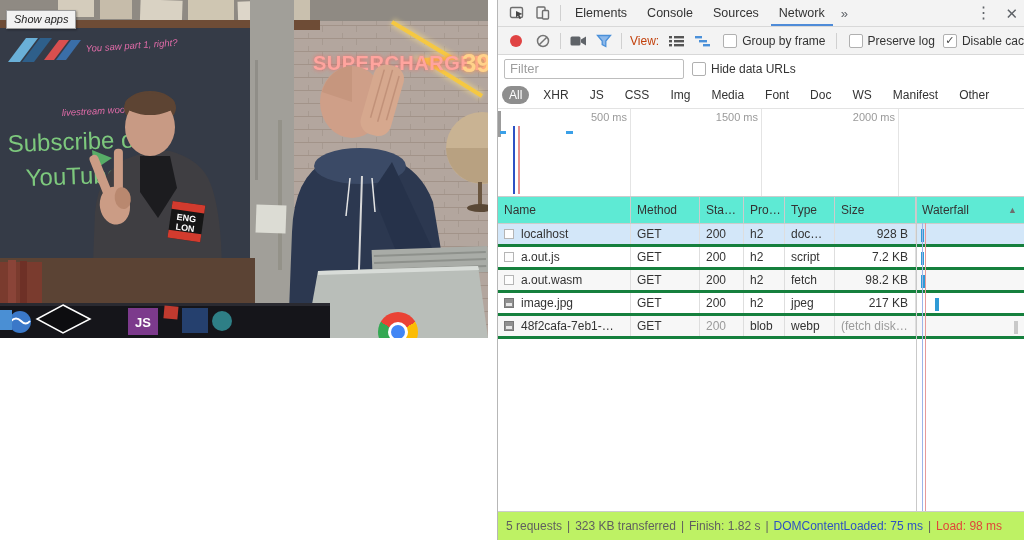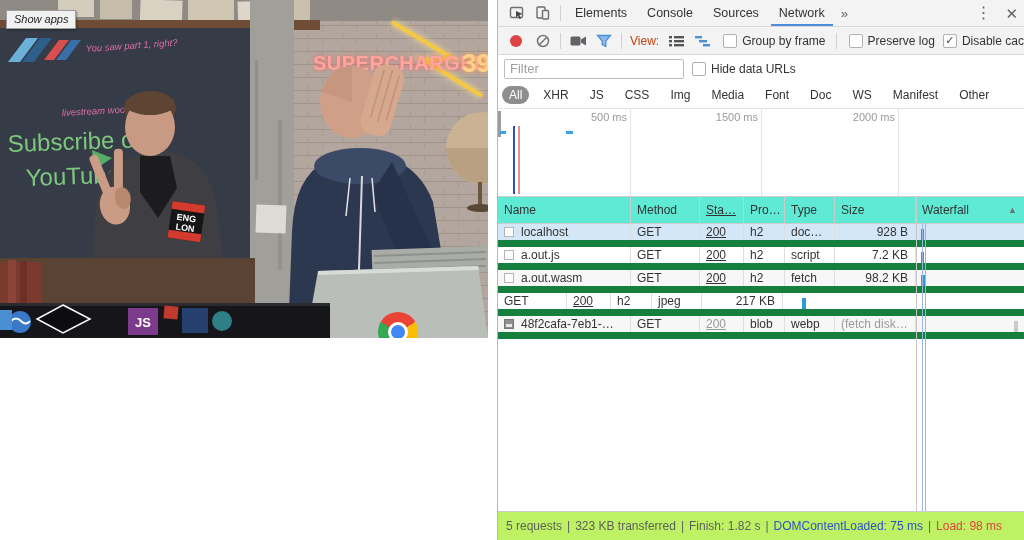--- a/index.html
+++ b/index.html
@@ -51,26 +51,26 @@
             display:flex;flex-shrink:0;overflow:hidden;}
   .tl-sec{height:100%;border-right:1px solid #e4e4e4;box-sizing:border-box;
           font-size:11px;color:#9a9a9a;text-align:right;padding:2px 3px 0 0;}
   .tl-handle{position:absolute;left:0;top:2px;width:3px;height:26px;background:#9b9b9b;}
   .tl-dash{position:absolute;top:22px;height:3px;background:#3aa0e8;}
   .tl-vline{position:absolute;top:17px;height:68px;width:1.5px;}
 
   .net-area{flex:1;position:relative;overflow:hidden;display:flex;flex-direction:column;}
   .thead{display:flex;height:26px;background:#5eead4;border-bottom:1px solid #ccc;flex-shrink:0;align-items:center;}
   .th{box-sizing:border-box;padding-left:6px;border-right:1px solid #ccc;height:100%;display:flex;align-items:center;color:#333;}
-  .trow{display:flex;height:23px;flex-shrink:0;align-items:center;border-bottom:7px solid #15803d;box-sizing:border-box;}
+  .trow{display:flex;height:23px;flex-shrink:0;align-items:center;border-bottom:3px solid #15803d;box-sizing:border-box;}
   .trow.stripe{background:#f7f7f7;}
   .trow.selected{background:#d3e7f9;}
   .td{box-sizing:border-box;padding-left:6px;border-right:1px solid #dedede;height:100%;
       display:flex;align-items:center;overflow:hidden;white-space:nowrap;color:#333;}
-  .c-name{width:133px;}.c-method{width:69px;}.c-status{width:44px;text-decoration:underline;}.c-proto{width:41px;}
+  .c-name{width:133px;}.c-method{width:69px;}.c-status{width:44px;}.c-proto{width:41px;}
   .c-type{width:50px;}.c-size{width:81px;justify-content:flex-end;padding-right:7px;}
   .c-wf{flex:1;border-right:none;position:relative;padding:0;}
   .muted{color:#9a9a9a;}
   .rowicon{width:10px;height:10px;flex-shrink:0;margin-right:7px;box-sizing:border-box;}
   .rowicon.doc{background:#fdfdfd;border:1px solid #b5b5b5;}
   .rowicon.img{background:#8f8f8f;border:1px solid #777;position:relative;}
   .rowicon.img::after{content:"";position:absolute;left:1px;right:1px;bottom:1px;height:3px;background:#e6e6e6;}
   .wf-bar{position:absolute;top:5px;height:13px;}
   .wf-divider{position:absolute;left:418px;top:0;bottom:0;width:1px;background:#c9c9c9;}
   .ev-line{position:absolute;top:26px;bottom:0;width:1px;}
@@ -382,20 +382,24 @@
       <div class="td c-status">200</div>
       <div class="td c-proto">h2</div>
       <div class="td c-type">fetch</div>
       <div class="td c-size">98.2 KB</div>
       <div class="td c-wf">
           <div class="wf-bar" style="left: 5px; width: 4px; background: rgb(47, 155, 214);"></div>
         </div>
     </div>
 
     <div class="trow">
+      <div class="td c-name">
+          <span class="rowicon img"></span>
+          <span>image.jpg</span>
+        </div>
       <div class="td c-method">GET</div>
       <div class="td c-status">200</div>
       <div class="td c-proto">h2</div>
       <div class="td c-type">jpeg</div>
       <div class="td c-size">217 KB</div>
       <div class="td c-wf">
           <div class="wf-bar" style="left: 19px; width: 4px; background: rgb(47, 155, 214);"></div>
         </div>
     </div>
 

